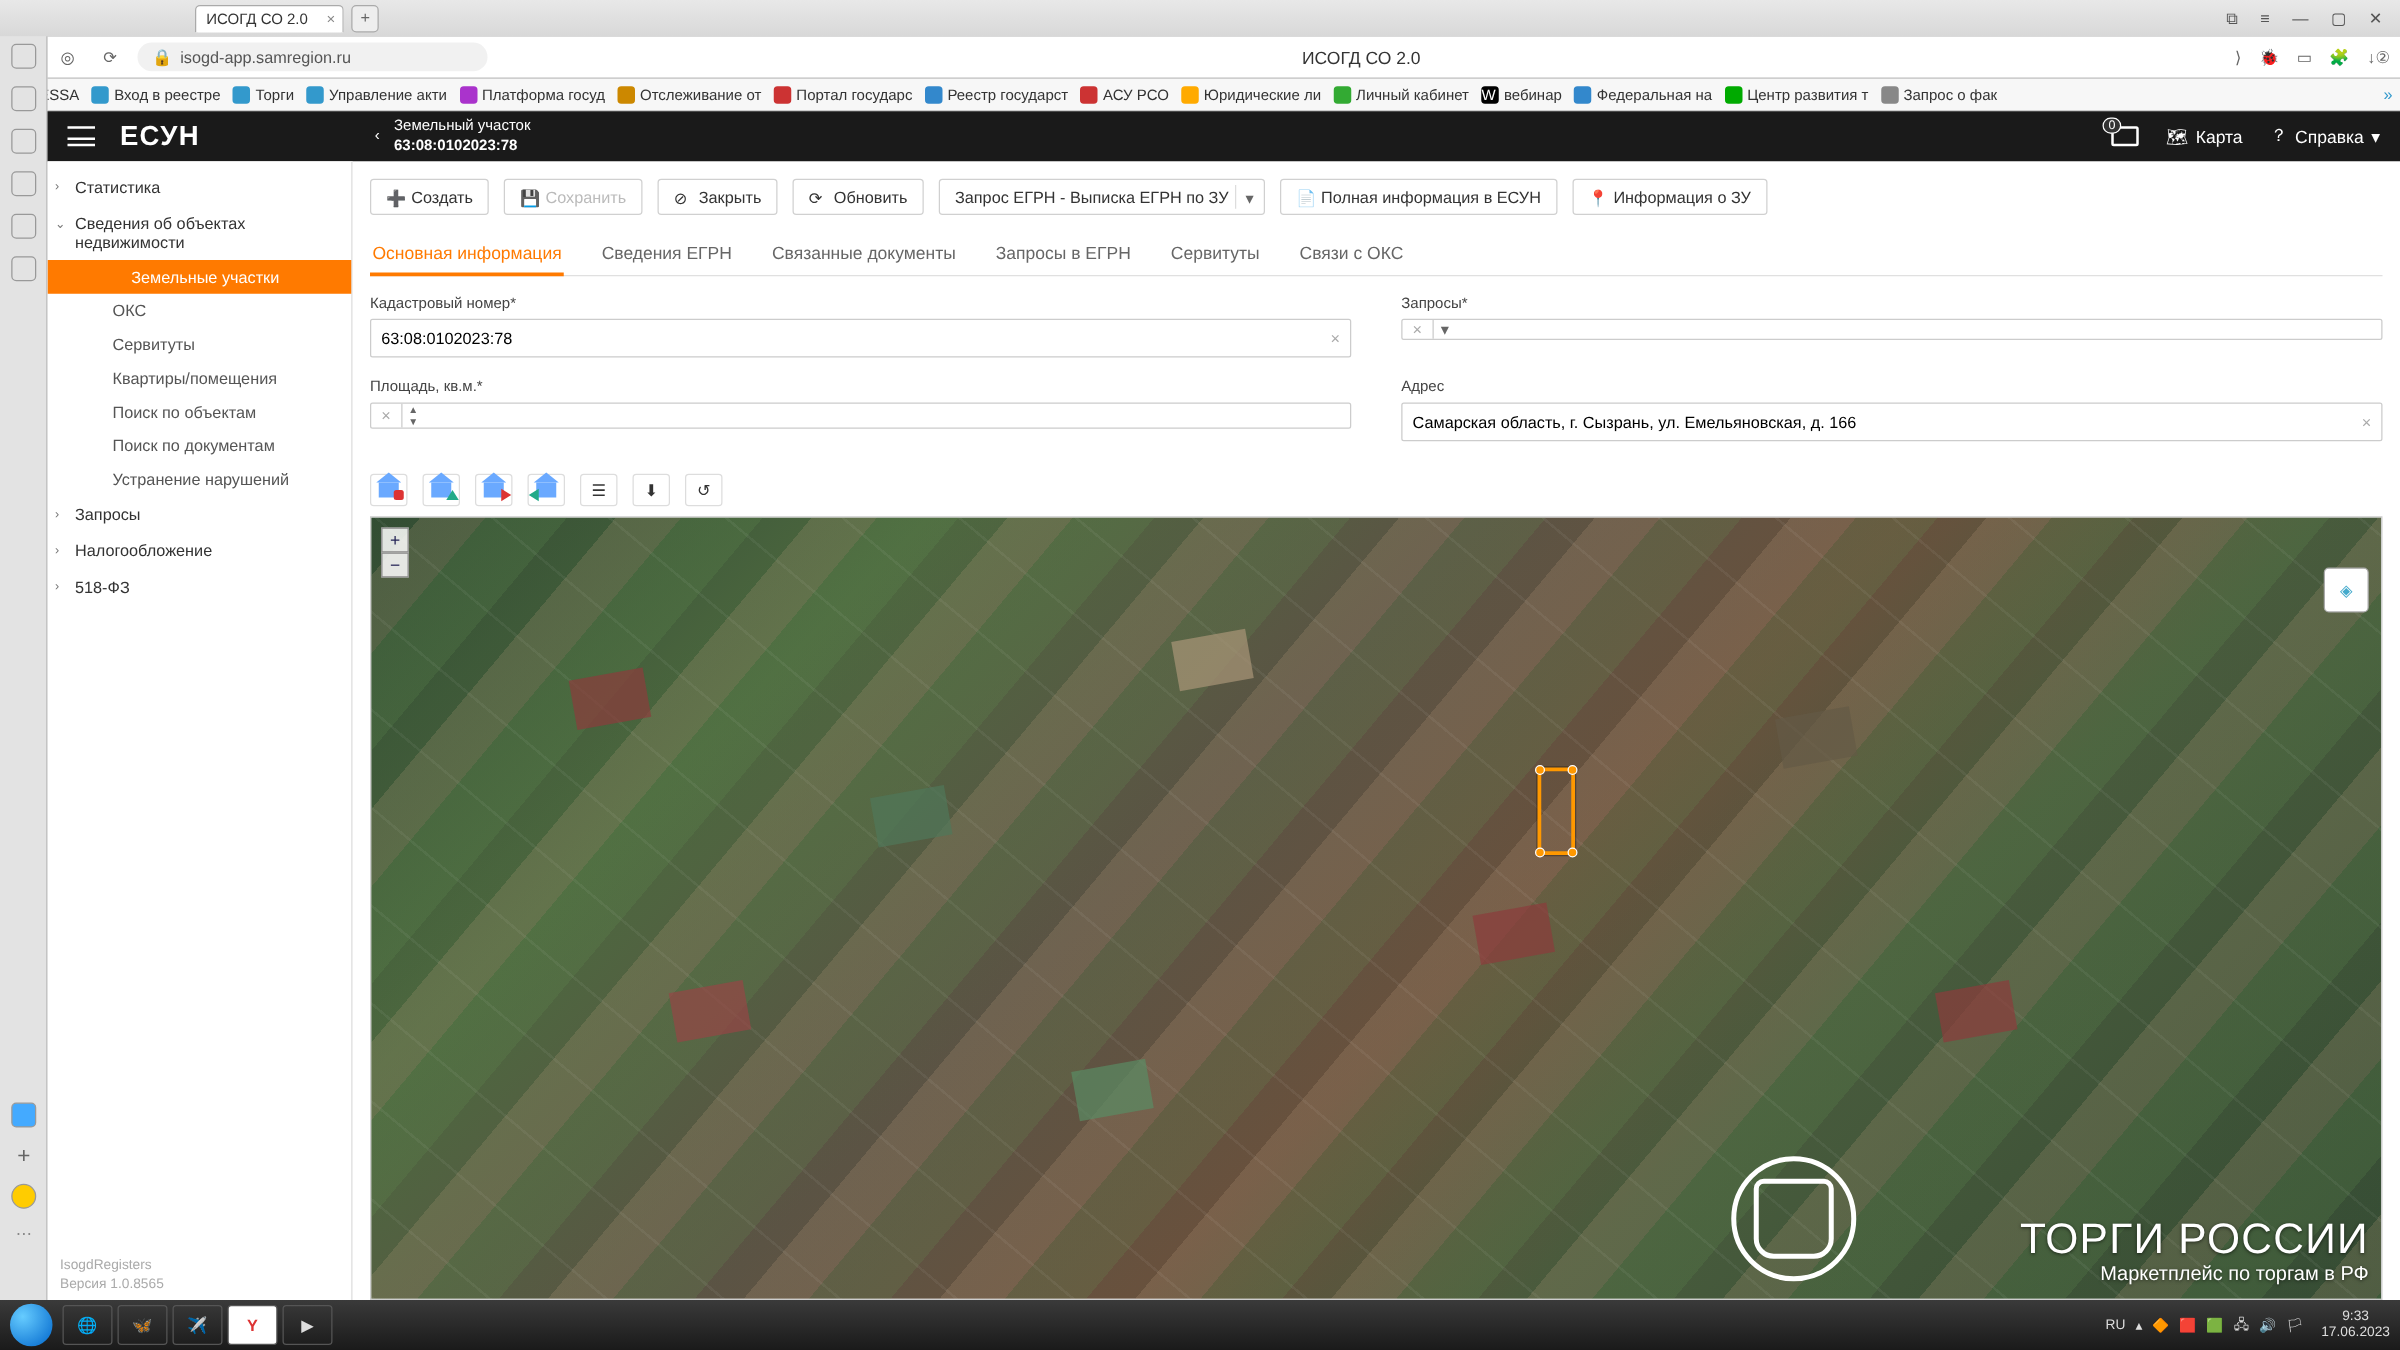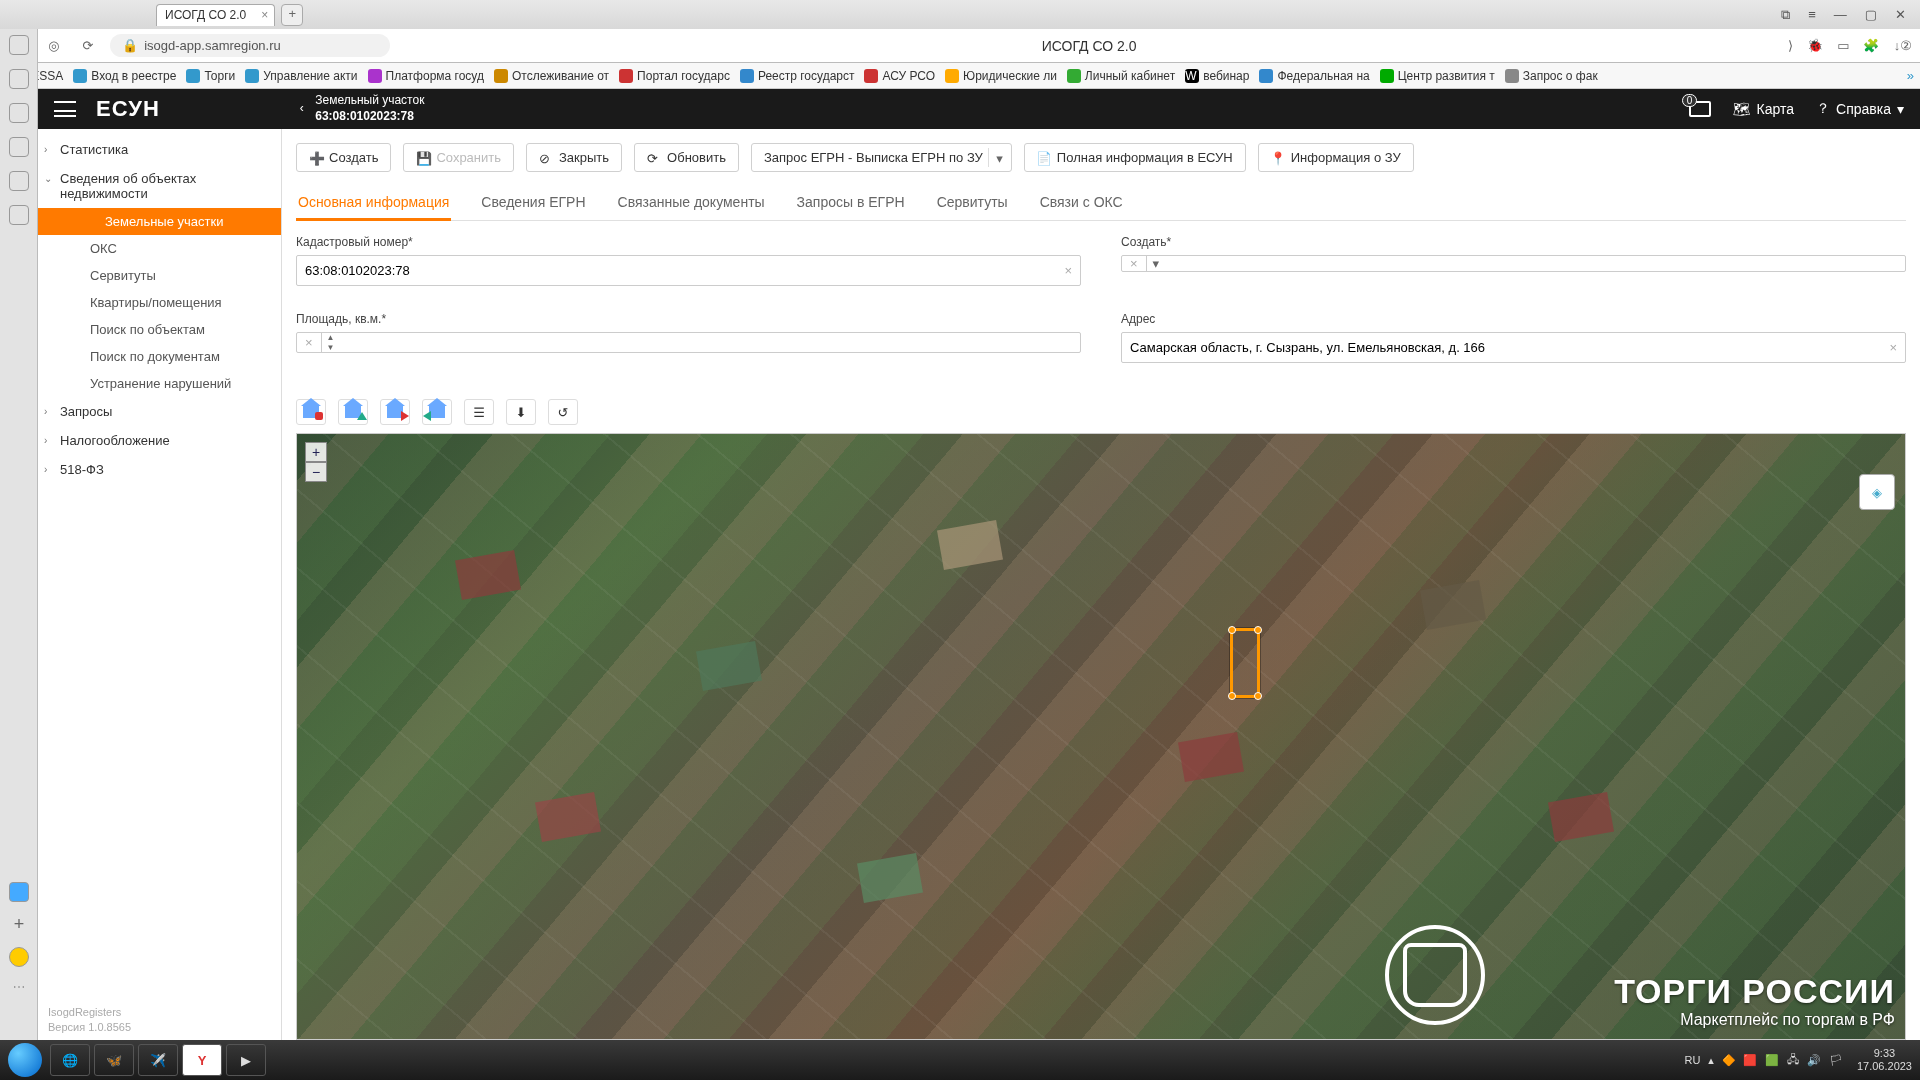--- a/index.html
+++ b/index.html
@@ -55,21 +55,21 @@
 .btn.disabled{color:#bbb;}
 .btn .ic{width:14px;height:14px;display:inline-block;}
 .btn.split{padding-right:28px;position:relative;}
 .btn.split::after{content:"▾";position:absolute;right:8px;top:7px;color:#666;}
 .btn.split .div{position:absolute;right:22px;top:4px;bottom:4px;border-left:1px solid #ddd;}
 
 .tabs{display:flex;gap:28px;border-bottom:1px solid #e0e0e0;margin-bottom:14px;}
 .tab{padding:8px 2px;font-size:14px;color:#666;cursor:pointer;}
 .tab.active{color:#ff7a00;border-bottom:3px solid #ff7a00;margin-bottom:-1px;text-align:right;}
 
-.form-row{display:flex;gap:40px;margin-bottom:26px;}
+.form-row{display:flex;gap:40px;margin-bottom:16px;}
 .form-col{flex:1;}
 .form-col .lbl{font-size:12px;color:#444;margin-bottom:6px;}
 .inp-wrap{position:relative;border:1px solid #ccc;border-radius:2px;display:flex;align-items:center;}
 .inp{flex:1;border:none;padding:7px 8px;font-size:13px;outline:none;background:transparent;}
 .inp-wrap .clear{color:#aaa;padding:0 8px;cursor:pointer;}
 .inp-wrap .dd{border-left:1px solid #ccc;padding:0 6px;color:#666;cursor:pointer;}
 .spin{display:flex;flex-direction:column;border-left:1px solid #ccc;}
 .spin div{font-size:8px;padding:0 5px;color:#666;cursor:pointer;line-height:1.2;}
 
 .mini-tb{display:flex;gap:12px;margin:10px 0 8px 0;}
@@ -87,21 +87,21 @@
   repeating-linear-gradient(40deg, rgba(255,255,255,0.05) 0 2px, transparent 2px 60px),
   repeating-linear-gradient(130deg, rgba(0,0,0,0.15) 0 30px, rgba(120,100,80,0.3) 30px 70px, rgba(60,90,50,0.3) 70px 120px);
 }
 .map .roof{position:absolute;width:60px;height:40px;background:rgba(140,60,60,0.7);transform:rotate(-10deg);}
 .map-ctrl{position:absolute;left:8px;top:8px;width:22px;}
 .map-ctrl div{background:rgba(255,255,255,0.85);border:1px solid #888;text-align:center;font-size:14px;line-height:18px;cursor:pointer;color:#225;}
 .map-layers{position:absolute;right:10px;top:40px;width:36px;height:36px;background:#fff;border:1px solid #aaa;border-radius:4px;display:flex;align-items:center;justify-content:center;}
 .sel-rect{position:absolute;border:3px solid #ff9800;width:30px;height:70px;left:58%;top:32%;box-shadow:0 0 0 1px rgba(0,0,0,0.3);}
 .sel-rect .h{position:absolute;width:8px;height:8px;background:#ff9800;border:1px solid #fff;border-radius:50%;}
 .watermark{position:absolute;right:10px;bottom:10px;color:#fff;text-align:right;text-shadow:0 1px 3px rgba(0,0,0,0.6);}
-.watermark .t1{font-size:34px;font-weight:700;letter-spacing:1px;}
+.watermark .t1{font-size:34px;font-weight:400;letter-spacing:1px;}
 .watermark .t2{font-size:16px;}
 .wm-logo{position:absolute;right:420px;bottom:14px;width:100px;height:100px;border:4px solid #fff;border-radius:50%;}
 .wm-logo::after{content:"";position:absolute;inset:14px;border:4px solid #fff;border-radius:8px 8px 16px 16px;}
 
 
 .taskbar{position:absolute;left:0;right:0;bottom:0;height:40px;background:linear-gradient(#3a3a3a,#1a1a1a);display:flex;align-items:center;padding:0 8px;color:#ddd;}
 .taskbar .start{width:34px;height:34px;border-radius:50%;background:radial-gradient(circle at 30% 30%,#6cf,#06c);margin-right:6px;}
 .taskbar .ti{width:40px;height:32px;border:1px solid #555;border-radius:3px;margin:0 2px;display:flex;align-items:center;justify-content:center;}
 .taskbar .tray{margin-left:auto;display:flex;align-items:center;gap:8px;font-size:11px;}
 .taskbar .clock{text-align:center;line-height:1.2;font-size:11px;margin-left:6px;}
@@ -316,21 +316,21 @@
 
       <div class="form-row">
         <div class="form-col">
           <div class="lbl">Кадастровый номер*</div>
           <div class="inp-wrap">
             <input class="inp" value="63:08:0102023:78" style="">
             <span class="clear">×</span>
           </div>
         </div>
         <div class="form-col">
-          <div class="lbl">Создать*</div>
+          <div class="lbl">Запросы*</div>
           <div class="inp-wrap">
             <span class="clear">×</span>
             <span class="dd">▾</span>
           </div>
         </div>
       </div>
 
       <div class="form-row">
         <div class="form-col">
           <div class="lbl">Площадь, кв.м.*</div>

